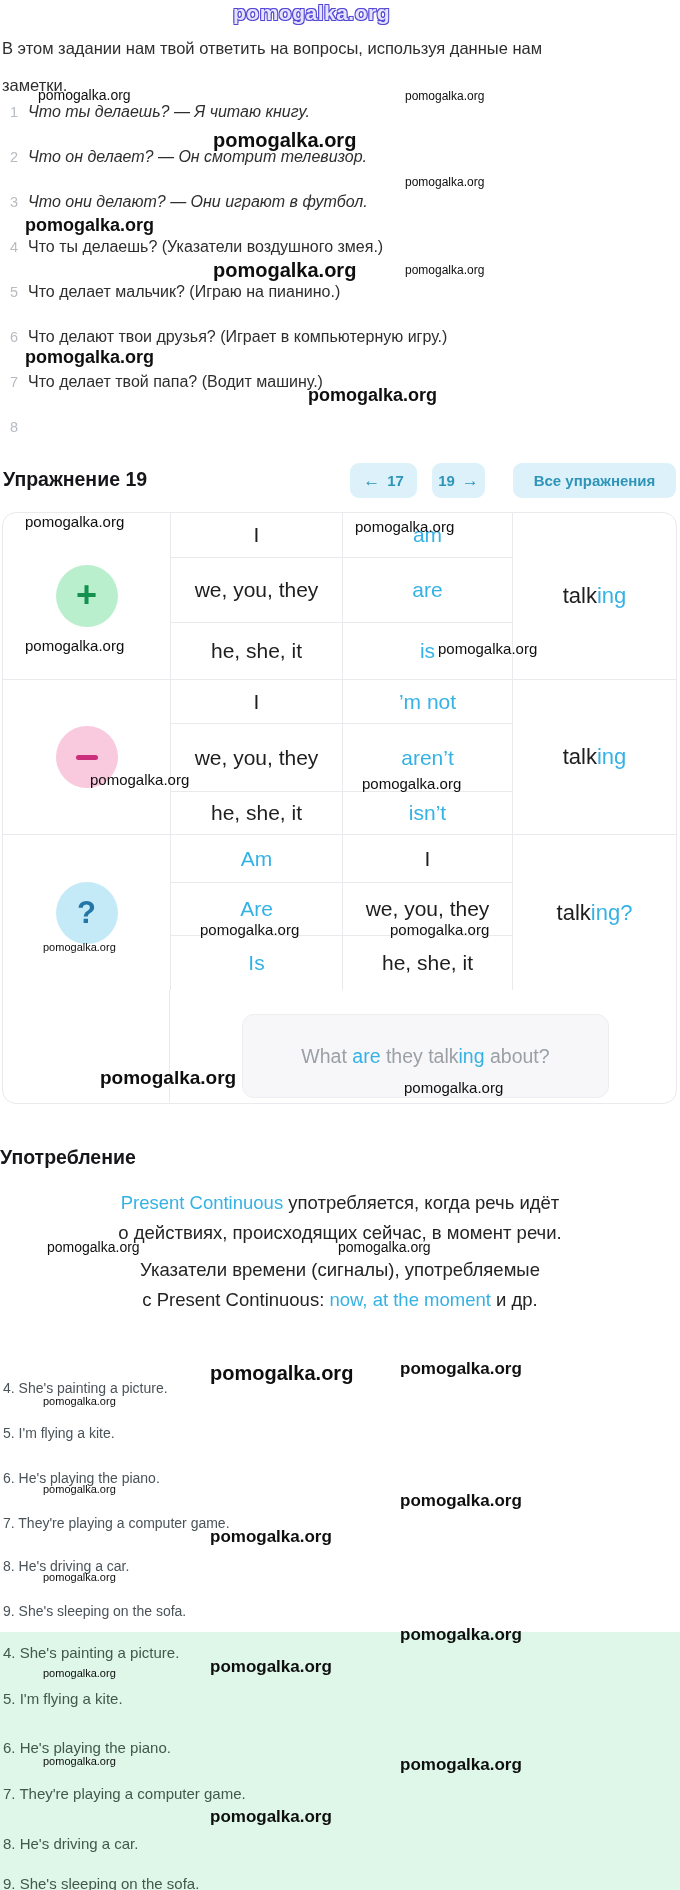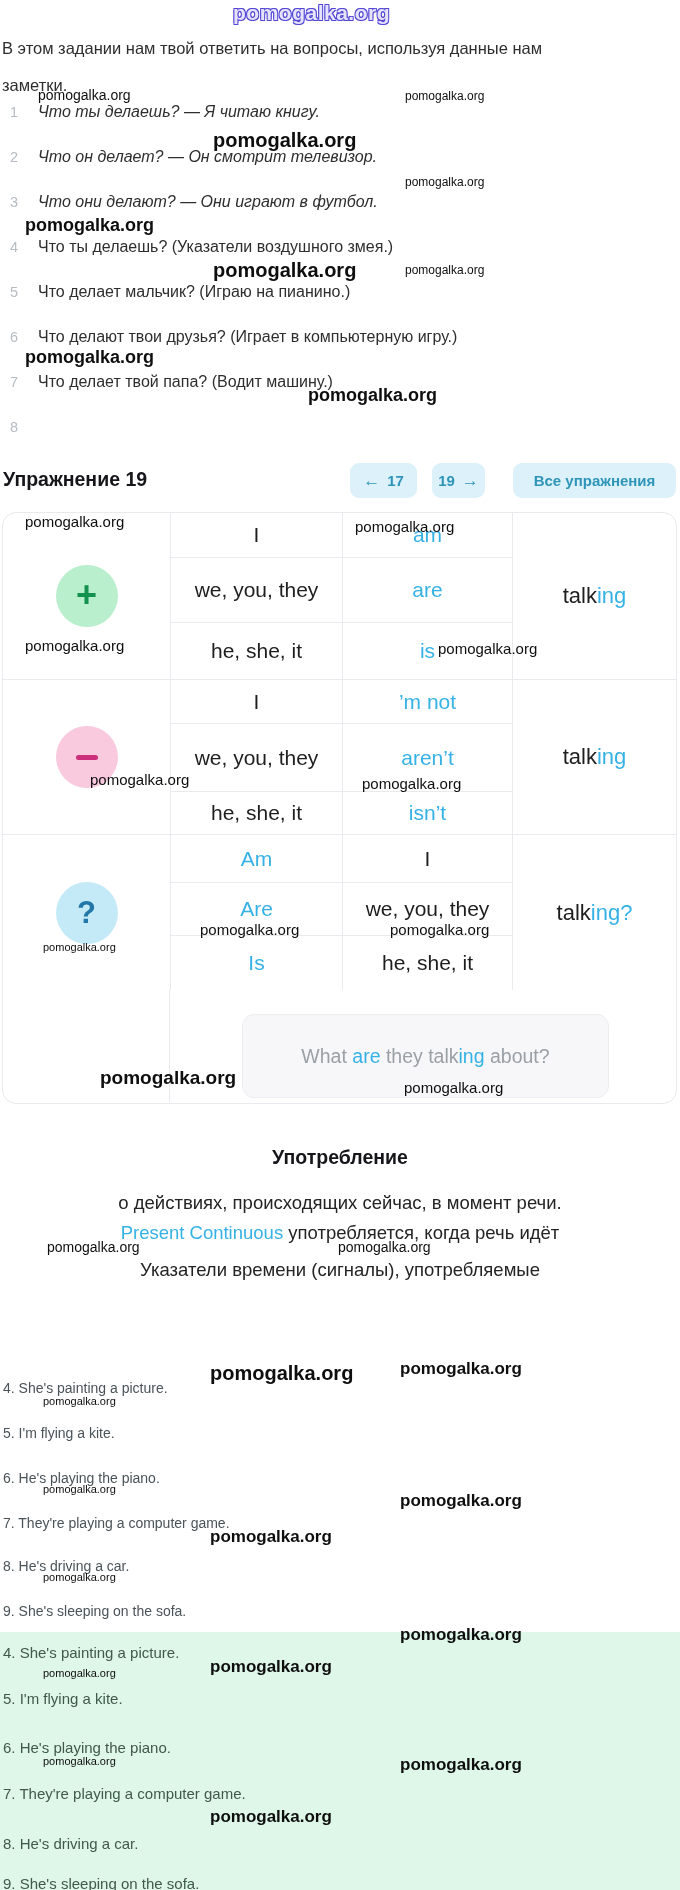--- a/index.html
+++ b/index.html
@@ -14,21 +14,21 @@
   .wm-logo{font-weight:700;letter-spacing:.5px;color:#e6e3fb;
            text-shadow:1px 1px 0 var(--logo),-1px -1px 0 var(--logo),1px -1px 0 var(--logo),-1px 1px 0 var(--logo)}
 
   
   .intro{position:absolute;left:2px;top:30px;width:672px;font-size:16.5px;line-height:37px;color:#2e2e2e}
 
   
   .qa-list{position:absolute;left:0;top:90px;width:680px}
   .qa-item{height:44.9px;display:flex;align-items:center}
   .qa-num{width:18px;text-align:right;color:#b7bcc2;font-size:14.5px;flex:none}
-  .qa-text{margin-left:20px;font-size:16px;color:#2e2e2e;white-space:nowrap}
+  .qa-text{margin-left:10px;font-size:16px;color:#2e2e2e;white-space:nowrap}
   .qa-text.it{font-style:italic}
 
   
   .ex-header{position:absolute;top:463px;left:0;width:680px;height:35px}
   .ex-title{position:absolute;left:3px;top:5px;font-size:19.5px;font-weight:700;color:#15151a}
   .btn{position:absolute;height:35px;border:none;border-radius:9px;background:var(--button-bg);
        color:var(--button-fg);font-size:15px;font-weight:600;font-family:inherit;cursor:pointer;
        display:flex;align-items:center;justify-content:center;gap:7px}
   #btn-prev{left:350px;width:67px}
   #btn-next{left:432px;width:53px}
@@ -52,21 +52,21 @@
   .minus-bar{width:22px;height:5px;border-radius:3px;background:var(--minus-fg)}
   .glyph-q{font-size:31px;font-weight:700;color:var(--question-fg)}
   .gexample{display:grid;grid-template-columns:167px 1fr;height:112px}
   .gex-left{border-right:1px solid var(--border)}
   .gex-box{margin-left:72px;margin-top:24px;width:367px;height:84px;box-sizing:border-box;
            background:var(--example-bg);border:1px solid #ededf0;border-radius:12px;
            display:flex;flex-direction:column;align-items:center;justify-content:center}
   .gex-line{font-size:19.5px;line-height:29px;font-weight:500;color:var(--example-text);white-space:nowrap}
 
   
-  .usage-head{position:absolute;top:1146px;left:0;width:680px;text-align:center;
+  .usage-head{position:absolute;top:1146px;left:0;width:680px;text-align:left;
               font-size:19.5px;font-weight:700;color:#15151a}
   .usage-p{position:absolute;left:0;width:680px;text-align:center;font-size:18.5px;
            line-height:30px;font-weight:500;color:#242424}
   #usage-p1{top:1188px}
   #usage-p2{top:1255px}
 
   
   #answers-preview{position:absolute;inset:0;pointer-events:none}
   .ans-item{position:absolute;left:3px;font-size:14px;font-weight:500;color:var(--list-text);white-space:nowrap}
   .highlight{position:absolute;left:0;top:1632px;width:680px;height:258px;background:var(--green-bg)}
@@ -222,25 +222,26 @@
         <div>
           <div class="gex-box">
             <div class="gex-line"><span>What </span><span class="accent">are</span><span> they talk</span><span class="accent">ing</span><span> about?</span></div>
           </div>
         </div>
       </div>
     </div>
 
   <div class="usage-head">Употребление</div>
   <div class="usage-p" id="usage-p1">
+      <div><span class="accent">Present Continuous</span><span> употребляется, когда речь идёт</span></div>
       <div><span>о действиях, происходящих сейчас, в момент речи.</span></div>
-      <div><span class="accent">Present Continuous</span><span> употребляется, когда речь идёт</span></div>
     </div>
   <div class="usage-p" id="usage-p2">
       <div><span>Указатели времени (сигналы), употребляемые</span></div>
+      <div><span>с Present Continuous: </span><span class="accent">now, at the moment</span><span> и др.</span></div>
     </div>
 
   <div id="answers-preview">
       <div class="ans-item" style="top: 1380px;">4. She's painting a picture.</div>
       <div class="ans-item" style="top: 1425px;">5. I'm flying a kite.</div>
       <div class="ans-item" style="top: 1470px;">6. He's playing the piano.</div>
       <div class="ans-item" style="top: 1515px;">7. They're playing a computer game.</div>
       <div class="ans-item" style="top: 1558px;">8. He's driving a car.</div>
       <div class="ans-item" style="top: 1603px;">9. She's sleeping on the sofa.</div>
     </div>

